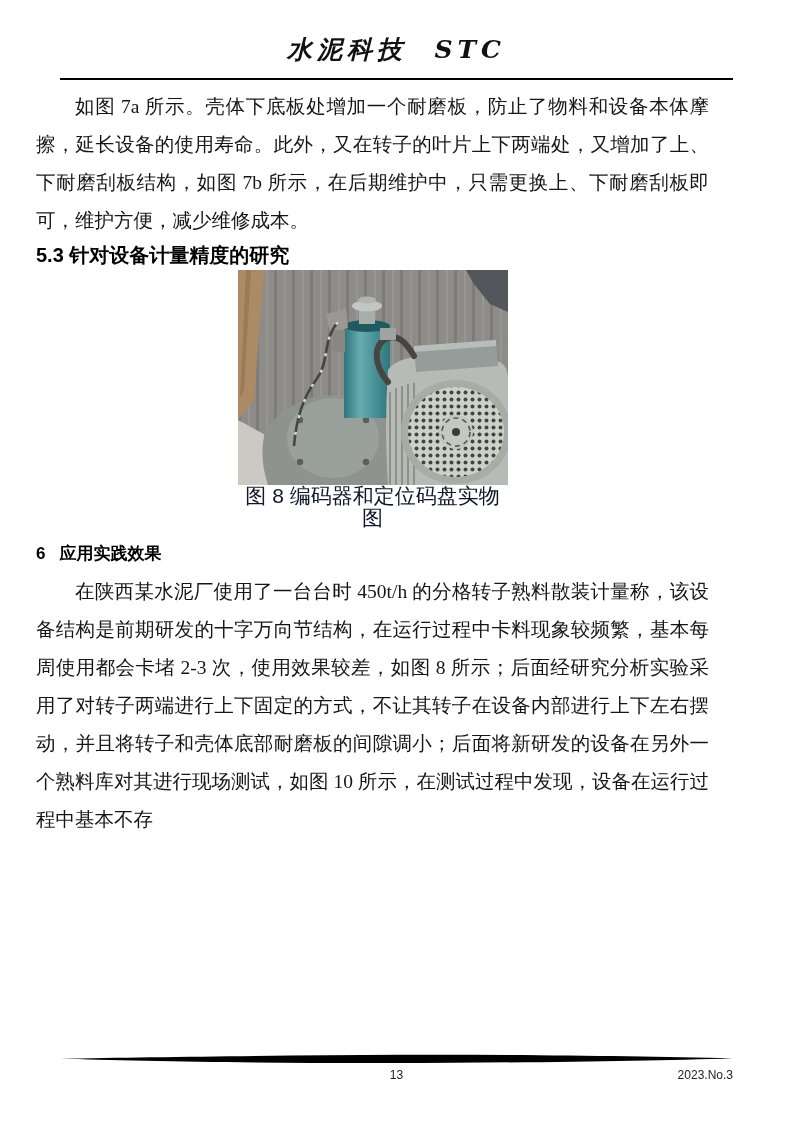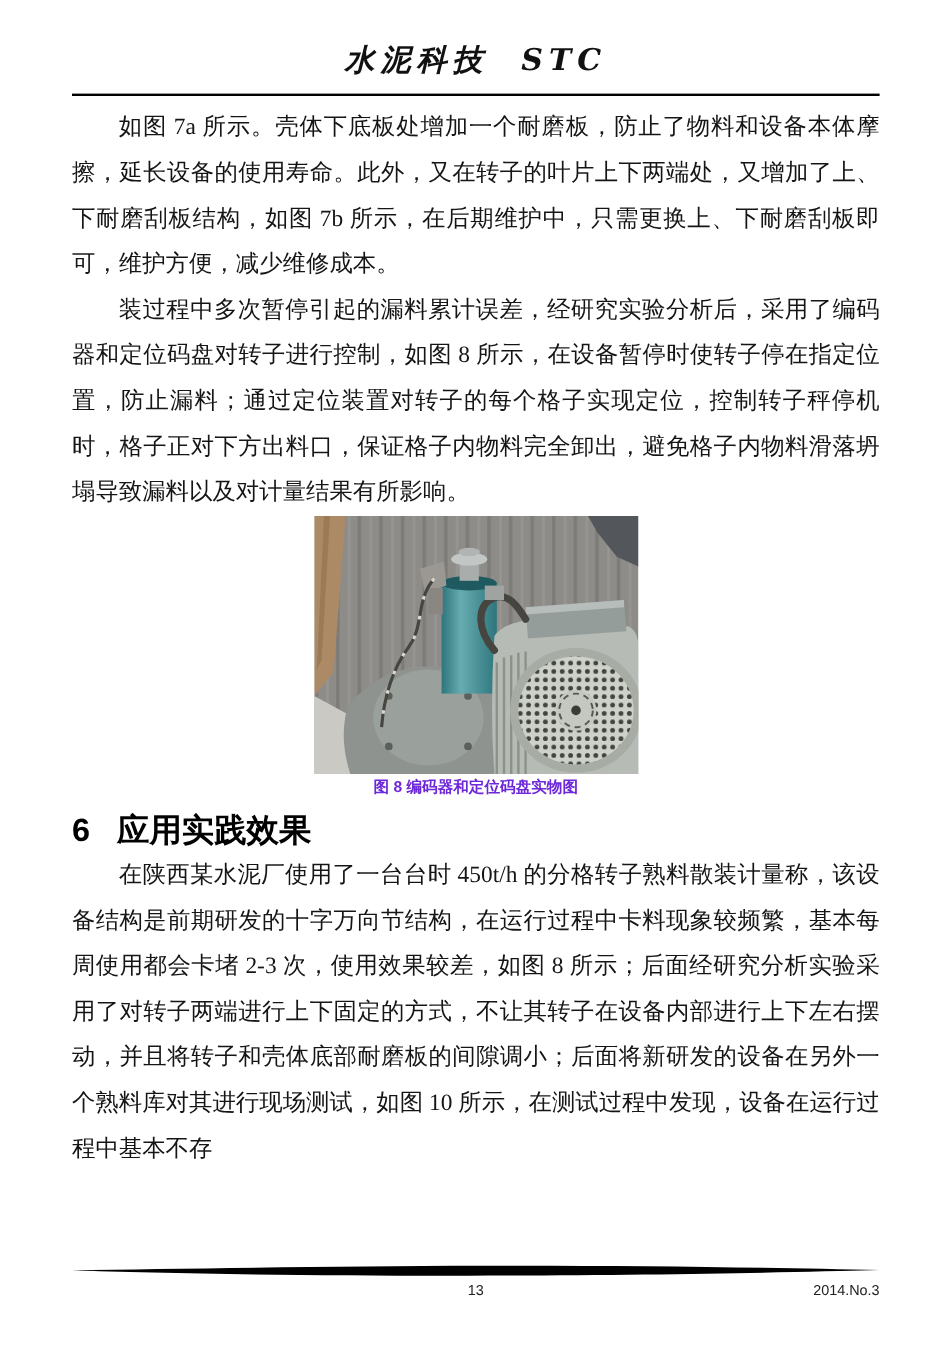--- a/index.html
+++ b/index.html
@@ -10,44 +10,44 @@
     color:#1a1a1a;
   }
   .header-title {
     margin-top:34px; text-align:center;
     font-family:"DejaVu Serif","Liberation Serif",serif;
     font-style:italic; font-weight:bold;
     font-size:25px; line-height:32px; letter-spacing:5px;
     white-space:pre-wrap; color:#111;
   }
   .header-rule { margin:12px 60px 0 60px; border-top:2px solid #000; height:0; }
-  .content { margin:0 60px; width:673px; }
+  .content { margin:0 36px; width:673px; }
   .body-p {
     margin:0; font-size:19.5px; line-height:38px;
     text-align:justify; text-justify:inter-ideograph;
     text-indent:2em; color:#151515;
   }
   .p-first { margin-top:8px; }
   .h-sub {
     margin:0; font-family:"Liberation Sans","DejaVu Sans",sans-serif;
     font-weight:bold; font-size:20px; line-height:30px; color:#000;
     white-space:pre-wrap;
   }
   .h-main {
     margin:10px 0 0 0; font-family:"Liberation Sans","DejaVu Sans",sans-serif;
-    font-weight:bold; font-size:27px; line-height:30px; color:#000;
+    font-weight:bold; font-size:17px; line-height:30px; color:#000;
     white-space:pre-wrap;
   }
   .h-sub-2 { margin-top:8px; }
   .figure-wrap { width:270px; margin:0 auto; }
   .figure-photo { display:block; width:270px; height:215px; }
   .figure-caption {
     margin:0; text-align:center;
     font-family:"Liberation Sans","DejaVu Sans",sans-serif;
-    font-weight:bold; font-size:13px; line-height:22px; color:#6d28d9;
+    font-weight:normal; font-size:21px; line-height:22px; color:#0f172a;
     white-space:pre-wrap;
   }
   .p-after-caption { margin-top:4px; }
   .footer { position:absolute; left:60px; right:60px; bottom:38px; }
   .footer-bar { display:block; width:673px; height:10px; }
   .footer-line {
     position:relative; height:18px; margin-top:2px;
     font-family:"Liberation Sans","DejaVu Sans",sans-serif;
     font-size:12px; line-height:18px; color:#222;
   }
@@ -60,23 +60,23 @@
 <div class="page">
 
   <div class="header-title">水泥科技  STC</div>
 
   <div class="header-rule"></div>
 
   <div class="content">
 
     <p class="body-p p-first">如图 7a 所示。壳体下底板处增加一个耐磨板，防止了物料和设备本体摩擦，延长设备的使用寿命。此外，又在转子的叶片上下两端处，又增加了上、下耐磨刮板结构，如图 7b 所示，在后期维护中，只需更换上、下耐磨刮板即可，维护方便，减少维修成本。</p>
 
+    <h3 class="h-sub">5.3 针对设备计量精度的研究</h3>
 
 
-    <p class="body-p">装过程中多次暂停引起的漏料累计误差，经研究实验分析后，采用了编码器和定位码盘对转子进行控制，如图 8 所示，在设备暂停时使转子停在指定位置，防止漏料；通过定位装置对转子的每个格子实现定位，控制转子秤停机时，格子正对下方出料口，保证格子内物料完全卸出，避免格子内物料滑落坍塌导致漏料以及对计量结果有所影响。</p>
 
     <div class="figure-wrap">
       <svg class="figure-photo" viewBox="0 0 270 215" aria-hidden="true">
         <defs>
           <pattern id="corrugation" width="18" height="215" patternUnits="userSpaceOnUse">
             <rect x="0" y="0" width="18" height="215" fill="#8e8d89"></rect>
             <rect x="0" y="0" width="3" height="215" fill="#7b7a76"></rect>
             <rect x="10" y="0" width="2" height="215" fill="#999893"></rect>
           </pattern>
           <pattern id="grilleHoles" width="7" height="7" patternUnits="userSpaceOnUse">
@@ -154,17 +154,17 @@
 
   </div>
 
   <div class="footer">
     <svg class="footer-bar" viewBox="0 0 673 10" preserveAspectRatio="none" aria-hidden="true">
       <path d="M0,4.6 C90,3.2 220,1.2 340,0.8 C460,0.4 580,2.2 673,4.4
                C590,6.6 470,8.8 330,9.1 C200,9.3 70,7.2 0,4.6 Z" fill="#000"></path>
     </svg>
     <div class="footer-line">
       <span class="footer-page">13</span>
-      <span class="footer-issue">2014.No.3</span>
+      <span class="footer-issue">2023.No.3</span>
     </div>
   </div>
 
 </div>
 
 </body></html>

